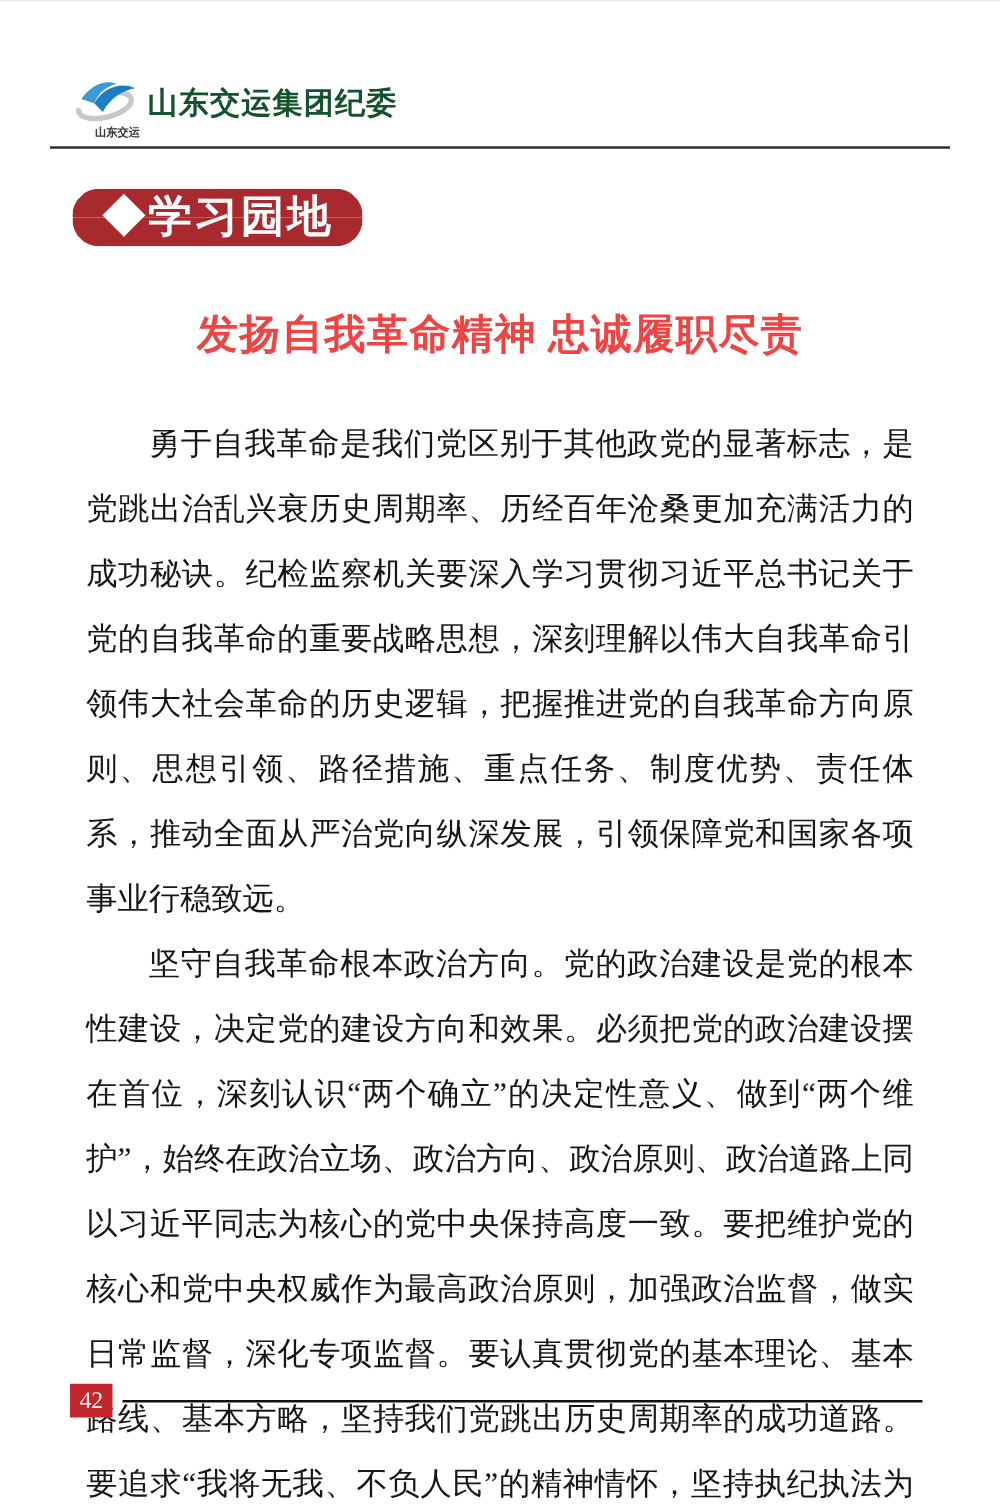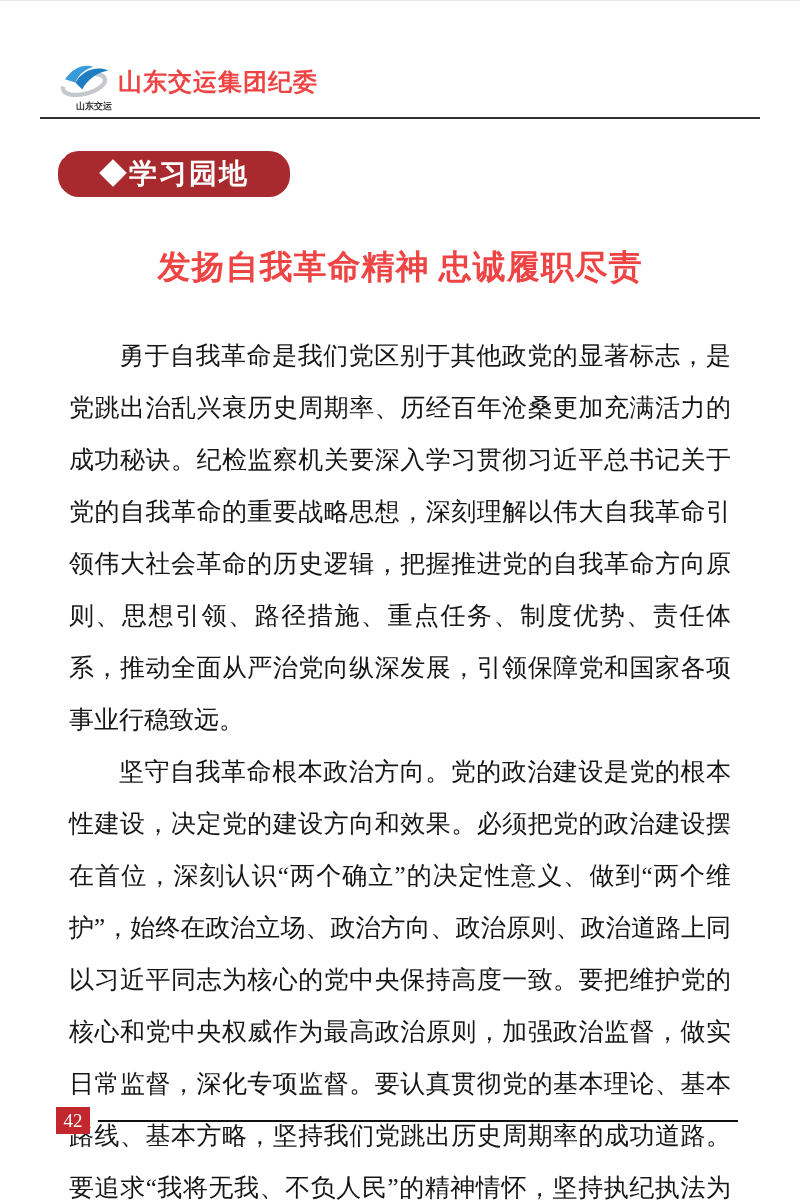--- a/index.html
+++ b/index.html
@@ -26,38 +26,38 @@
   .logo svg { display:block; }
   .logo-text {
     font-family:"Liberation Sans", sans-serif;
     font-size:9px; font-weight:bold; color:#333;
     margin-top:1px; white-space:nowrap;
   }
   .org-name {
     font-family:"Liberation Sans", sans-serif;
     font-weight:bold;
     font-size:24px;
-    color:#ef4444;
+    color:#14532d;
     letter-spacing:1px;
     margin:0 12px 10px 6px;
   }
   .header-rule {
     height:2px;
     background:var(--rule-dark, #2f2f2f);
     margin:2px 40px 0 40px;
   }
   
   .banner {
     margin:32px 0 0 58px;
     width:232px; height:46px;
     line-height:46px;
     text-align:center;
     color:#fff;
     font-weight:bold;
-    font-size:28px;
+    font-size:35px;
     letter-spacing:2px;
     font-family:"Liberation Serif", serif;
     background:
       radial-gradient(circle at 0 0,        transparent 9px, var(--banner-red, #a8292e) 9.5px) top left    / 51% 51% no-repeat,
       radial-gradient(circle at 100% 0,     transparent 9px, var(--banner-red, #a8292e) 9.5px) top right   / 51% 51% no-repeat,
       radial-gradient(circle at 0 100%,     transparent 9px, var(--banner-red, #a8292e) 9.5px) bottom left / 51% 51% no-repeat,
       radial-gradient(circle at 100% 100%,  transparent 9px, var(--banner-red, #a8292e) 9.5px) bottom right/ 51% 51% no-repeat;
     border-radius: 21px;
   }
   

